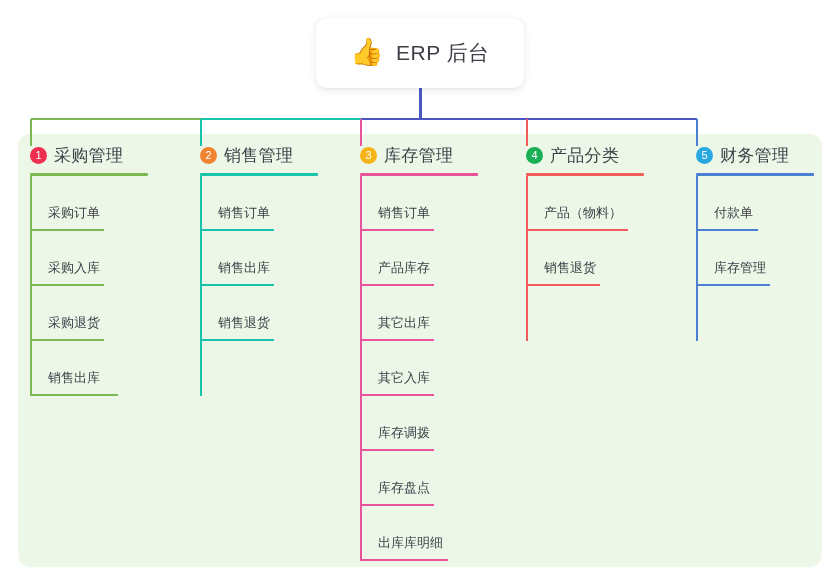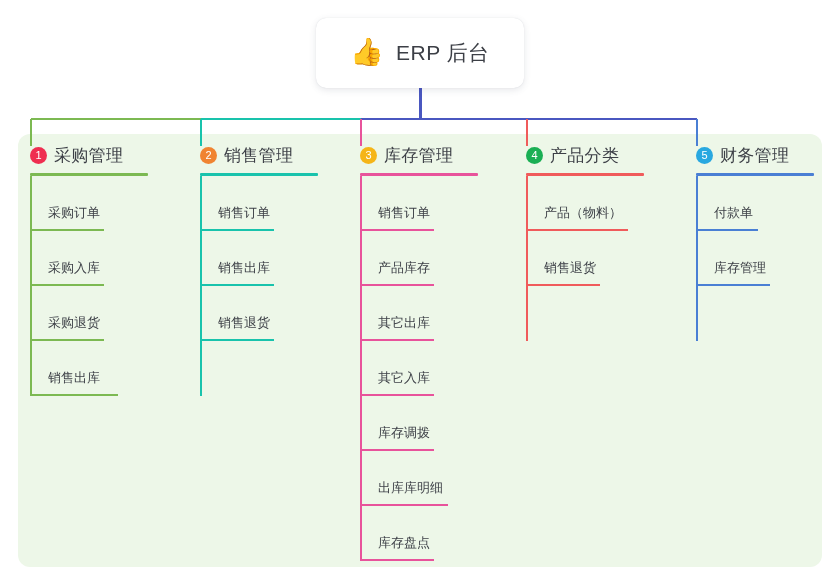--- a/index.html
+++ b/index.html
@@ -239,27 +239,27 @@
       </div>
       <div class="item">
         <span class="item-label">其它入库</span>
         <div class="item-rule" style="background: rgb(232, 83, 155); width: 74px;"></div>
       </div>
       <div class="item">
         <span class="item-label">库存调拨</span>
         <div class="item-rule" style="background: rgb(232, 83, 155); width: 74px;"></div>
       </div>
       <div class="item">
+        <span class="item-label">库存盘点</span>
+        <div class="item-rule" style="background: rgb(232, 83, 155); width: 74px;"></div>
+      </div>
+      <div class="item">
         <span class="item-label">出库库明细</span>
         <div class="item-rule" style="background: rgb(232, 83, 155); width: 88px;"></div>
       </div>
-      <div class="item">
-        <span class="item-label">库存盘点</span>
-        <div class="item-rule" style="background: rgb(232, 83, 155); width: 74px;"></div>
-      </div>
     </div>
   </div>
 <div class="column" id="col-3">
     <div class="col-header">
       <span class="badge" style="background: rgb(26, 175, 84);">4</span>
       <span class="col-title">产品分类</span>
     </div>
     <div class="header-rule" style="background: rgb(240, 91, 91); width: 118px; margin-left: 14px;"></div>
     <div class="items">
       <div class="stem" style="background: rgb(240, 91, 91); height: 165px;"></div>

